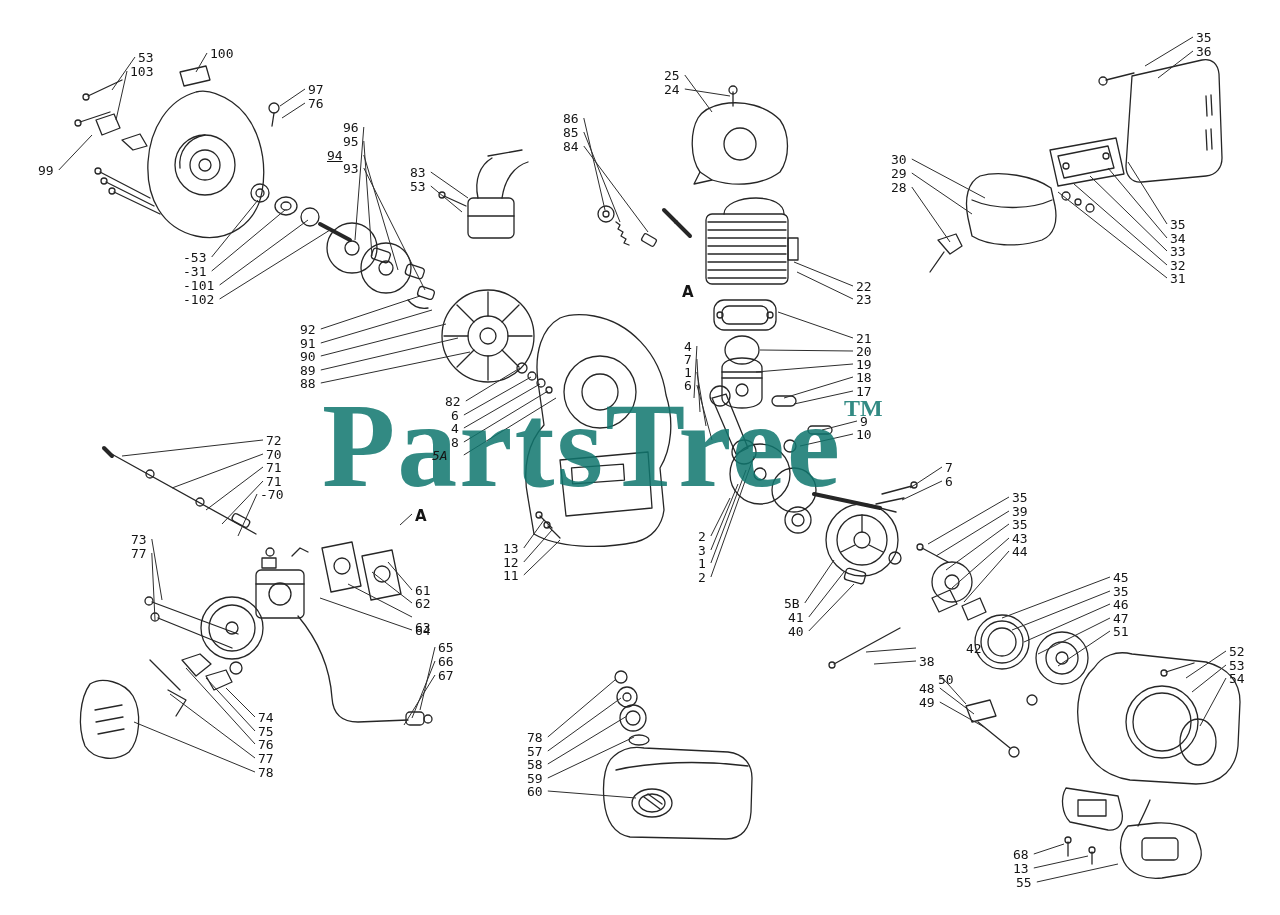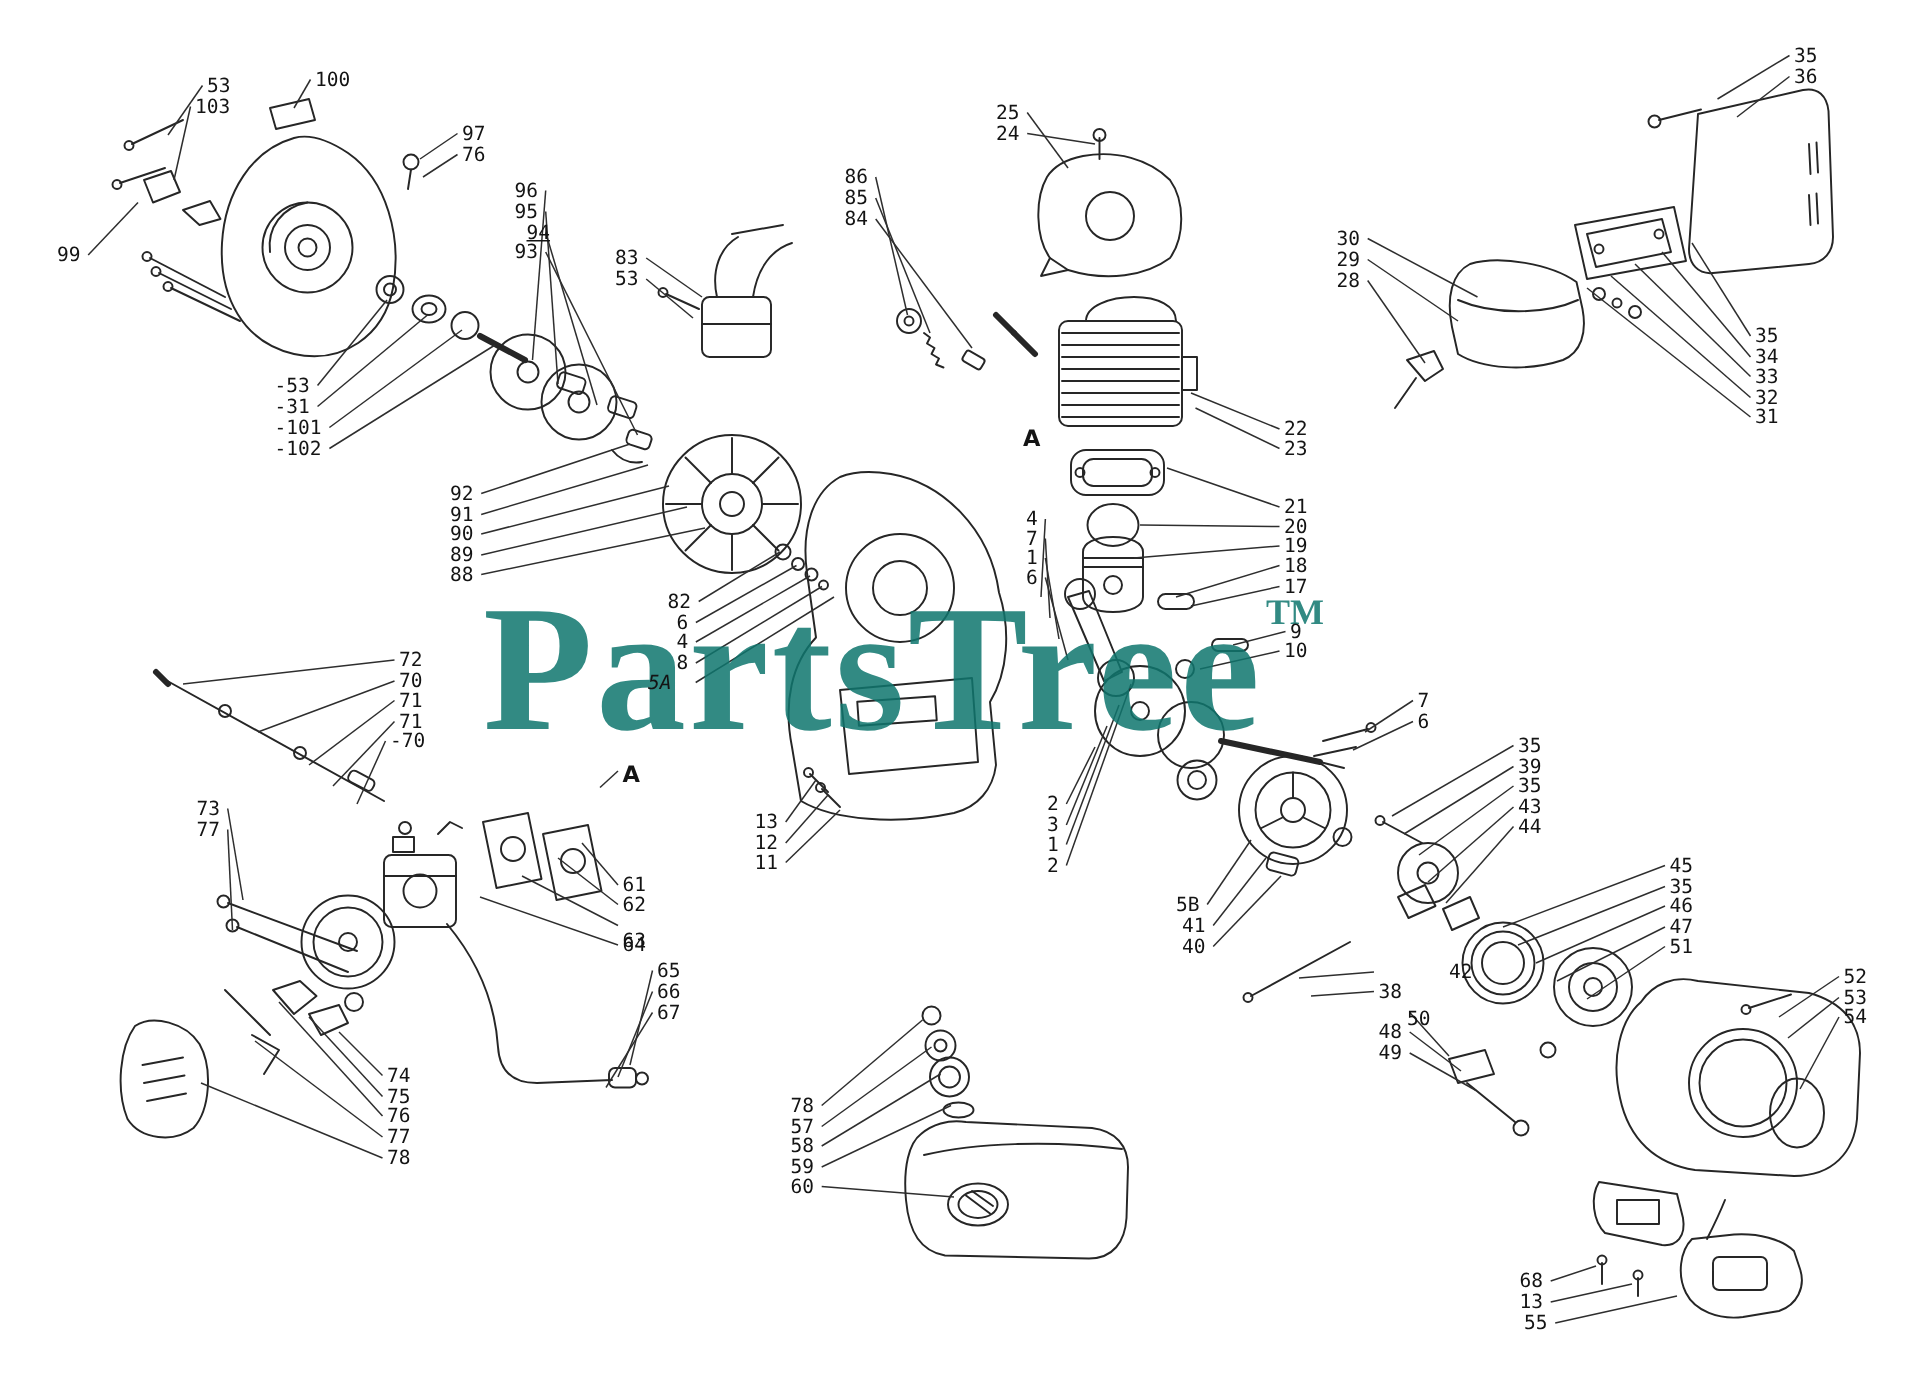--- a/index.html
+++ b/index.html
@@ -413,21 +413,21 @@
 
   <div id="labels">
       <div class="callout" style="left: 138px; top: 50px;">53</div>
       <div class="callout" style="left: 130px; top: 64px;">103</div>
       <div class="callout" style="left: 210px; top: 46px;">100</div>
       <div class="callout" style="left: 308px; top: 82px;">97</div>
       <div class="callout" style="left: 308px; top: 96px;">76</div>
       <div class="callout" style="left: 38px; top: 163px;">99</div>
       <div class="callout" style="left: 343px; top: 120px;">96</div>
       <div class="callout" style="left: 343px; top: 134px;">95</div>
-      <div class="callout" style="left: 351px; top: 148px; text-decoration: underline;">94</div>
+      <div class="callout" style="left: 327px; top: 148px; text-decoration: underline;">94</div>
       <div class="callout" style="left: 343px; top: 161px;">93</div>
       <div class="callout" style="left: 183px; top: 250px;">-53</div>
       <div class="callout" style="left: 183px; top: 264px;">-31</div>
       <div class="callout" style="left: 183px; top: 278px;">-101</div>
       <div class="callout" style="left: 183px; top: 292px;">-102</div>
       <div class="callout" style="left: 410px; top: 165px;">83</div>
       <div class="callout" style="left: 410px; top: 179px;">53</div>
       <div class="callout" style="left: 300px; top: 322px;">92</div>
       <div class="callout" style="left: 300px; top: 336px;">91</div>
       <div class="callout" style="left: 300px; top: 349px;">90</div>

